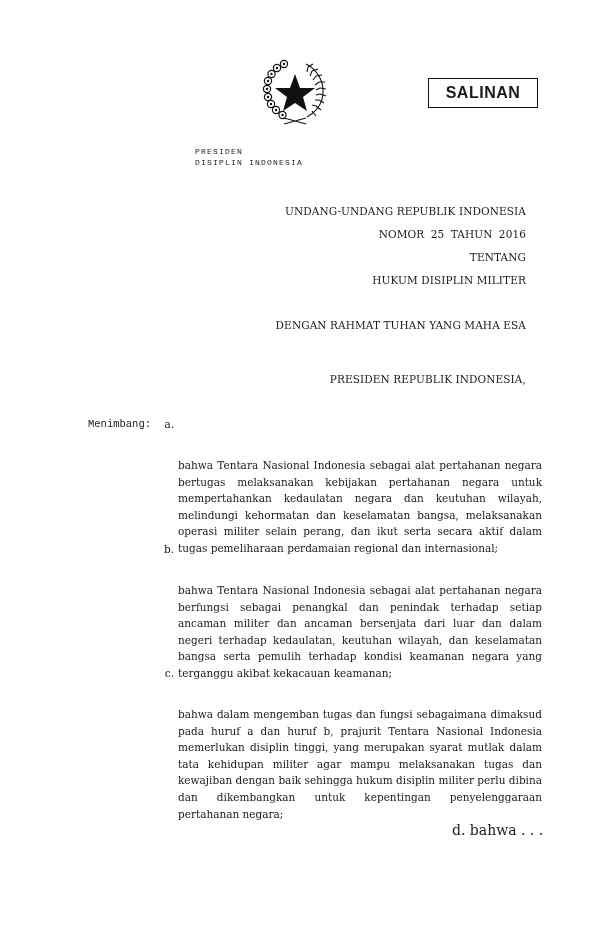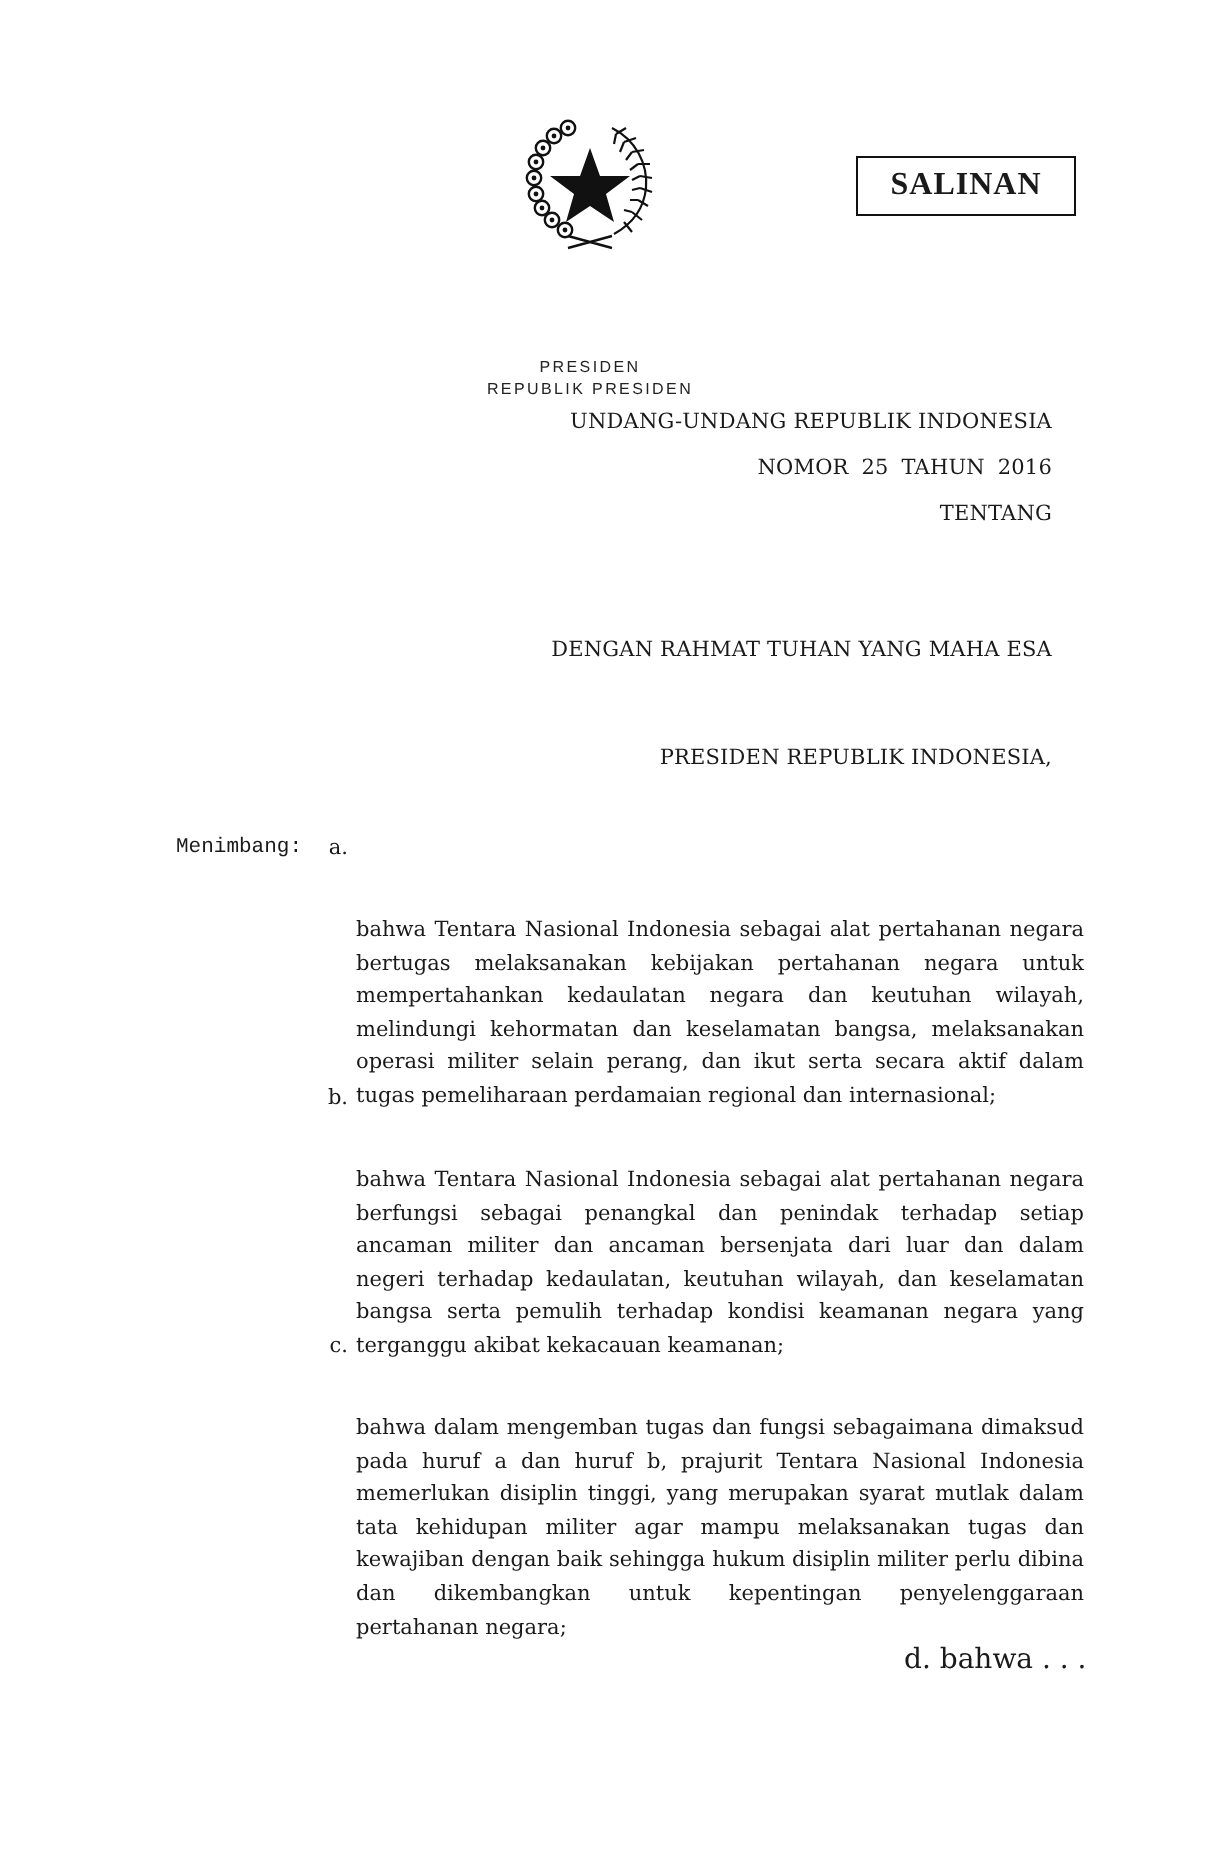--- a/index.html
+++ b/index.html
@@ -6,24 +6,24 @@
   body { width: 612px; height: 936px; position: relative; overflow: hidden;
          font-family: "DejaVu Serif", "Liberation Serif", serif; color: #1a1a1a; }
   .page { position: absolute; left: 0; top: 0; width: 612px; height: 936px; background: #fff; }
 
   .emblem { position: absolute; left: 262px; top: 58px; width: 66px; height: 70px; }
   .emblem svg { width: 66px; height: 70px; display: block; }
 
   .salinan { position: absolute; left: 428px; top: 78px; width: 110px; height: 30px;
              border: 1.5px solid #111; box-sizing: border-box; display: flex; align-items: center;
              justify-content: center; font-weight: bold; font-size: 16px; letter-spacing: 0.5px;
-             font-family: Liberation Serif, serif; }
+             font-family: Liberation Sans, sans-serif; }
 
-  .pres-label { position: absolute; left: 195px; width: 200px; text-align: center;
-                font-family: Liberation Sans, sans-serif; font-size: 8px; letter-spacing: 1.2px; color: #222; margin-top: 32px; }
+  .pres-label { position: absolute; left: 195px; width: 200px; text-align: left;
+                font-family: Liberation Mono, monospace; font-size: 8px; letter-spacing: 1.2px; color: #222; }
   .pres-l1 { top: 147px; }
   .pres-l2 { top: 158px; }
 
   .center-line { position: absolute; left: 100px; width: 426px; text-align: right;
                  font-size: 10.5px; letter-spacing: 0.1px; }
   .t1 { top: 205px; }
   .t2 { top: 228px; word-spacing: 3px; }
   .t3 { top: 251px; }
   .t4 { top: 274px; }
   .t5 { top: 319px; }
@@ -80,25 +80,26 @@
 
       <path d="M22 60 L44 66 M44 60 L22 66" stroke="#111" stroke-width="1.2"></path>
 
       <polygon points="33,16 38,30 53,30 41,39 45,53 33,45 21,53 25,39 13,30 28,30" fill="#111"></polygon>
     </svg>
   </div>
 
   <div class="salinan">SALINAN</div>
 
   <div class="pres-label pres-l1">PRESIDEN</div>
-  <div class="pres-label pres-l2">REPUBLIK PRESIDEN</div>
+  <div class="pres-label pres-l2">DISIPLIN INDONESIA</div>
 
   <div class="center-line t1">UNDANG-UNDANG REPUBLIK INDONESIA</div>
   <div class="center-line t2">NOMOR  25  TAHUN  2016</div>
   <div class="center-line t3">TENTANG</div>
+  <div class="center-line t4">HUKUM DISIPLIN MILITER</div>
   <div class="center-line t5">DENGAN RAHMAT TUHAN YANG MAHA ESA</div>
   <div class="center-line t6">PRESIDEN REPUBLIK INDONESIA,</div>
 
   <div class="considering">
     <div class="cons-label">Menimbang:</div>
 
     <div class="item item-a">
       <div class="item-marker">a.</div>
       <div class="item-text">bahwa Tentara Nasional Indonesia sebagai alat pertahanan negara bertugas melaksanakan kebijakan pertahanan negara untuk mempertahankan kedaulatan negara dan keutuhan wilayah, melindungi kehormatan dan keselamatan bangsa, melaksanakan operasi militer selain perang, dan ikut serta secara aktif dalam tugas pemeliharaan perdamaian regional dan internasional;</div>
     </div>

